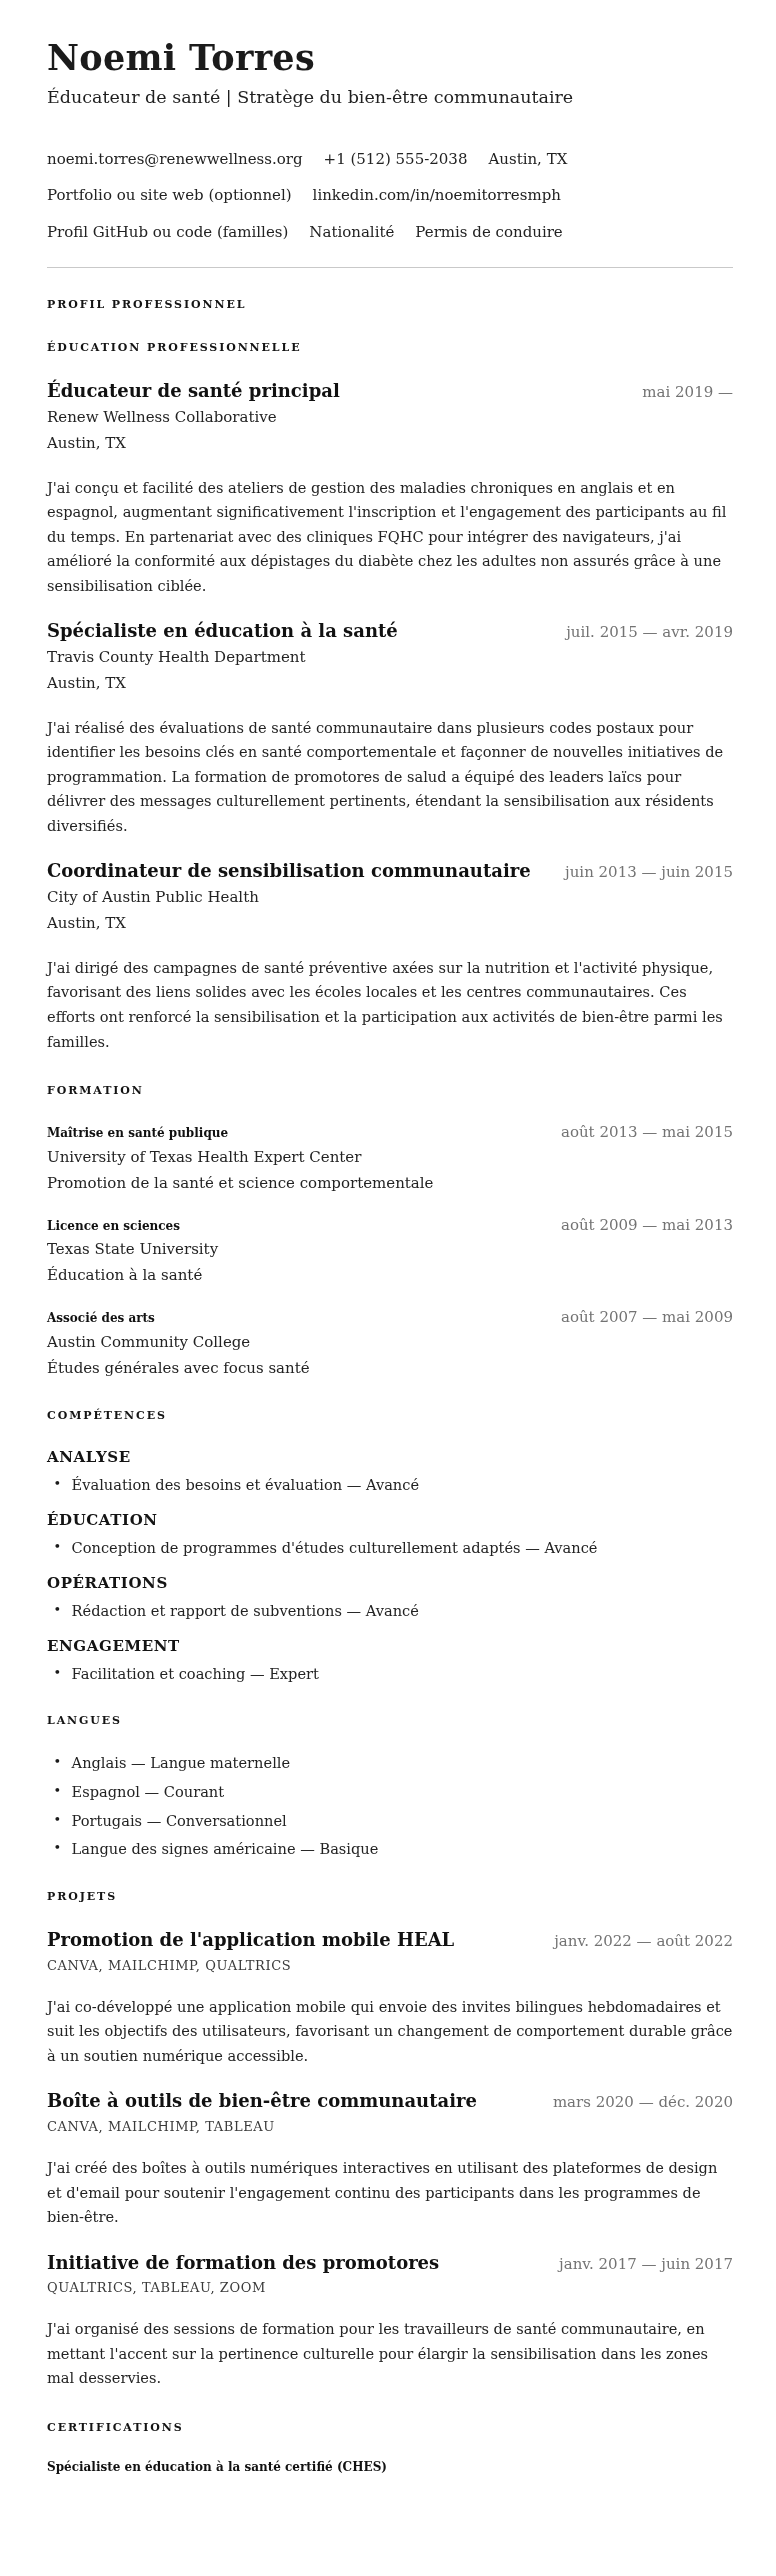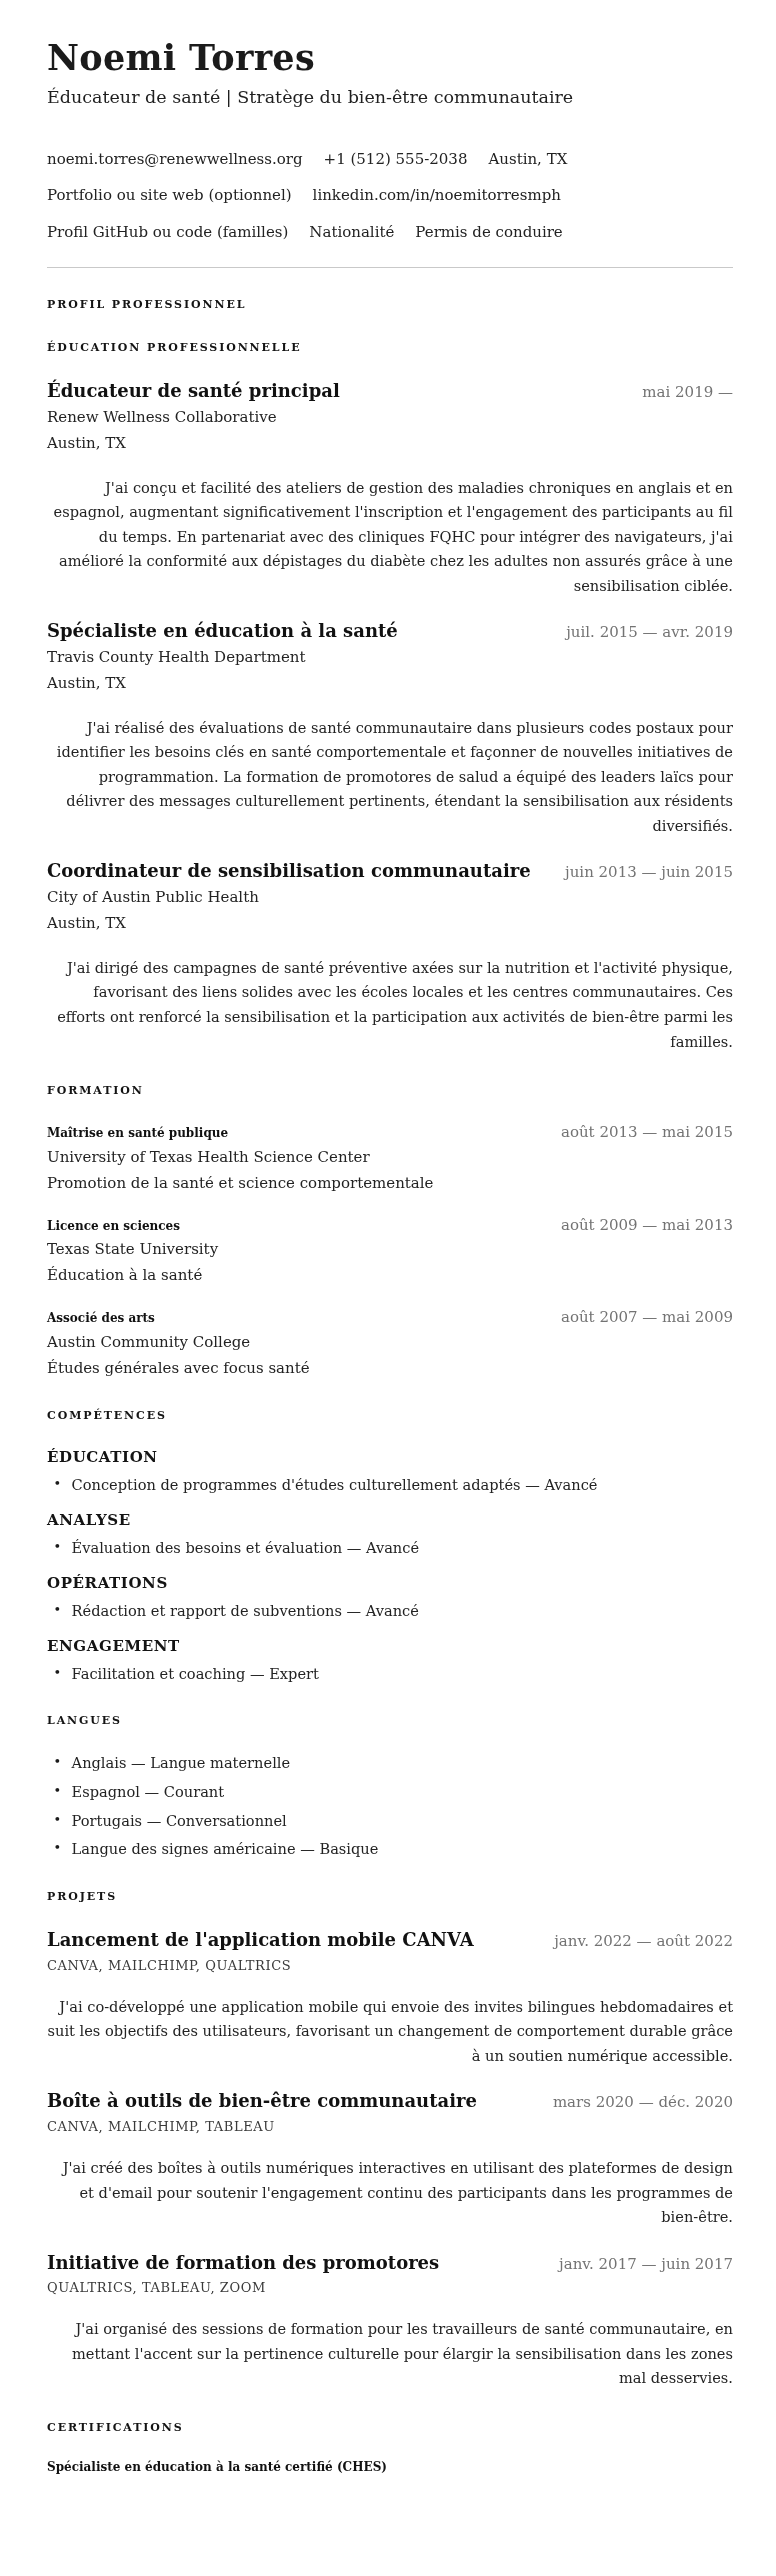--- a/index.html
+++ b/index.html
@@ -84,21 +84,21 @@
     color: #737373;
     white-space: nowrap;
     flex-shrink: 0;
   }
   .entry-sub {
     font-size: 15px;
     line-height: 1.32;
     color: #232323;
     margin: 6.5px 0 0 0;
   }
-  .entry-desc { margin-top: 22px; text-align: right; }
+  .entry-desc { margin-top: 22px; }
   .entry-tools {
     font-size: 13px;
     letter-spacing: 0.6px;
     color: #3a3a3a;
     margin: 7.8px 0 0 0;
     text-transform: uppercase;
   }
 
   
   .skill-category { margin-bottom: 15.5px; }
@@ -197,21 +197,21 @@
   </section>
 
   <section class="section">
     <h2 class="section-heading">FORMATION</h2>
 
     <article class="entry">
       <div class="entry-header">
         <h3 class="degree-title">Maîtrise en santé publique</h3>
         <span class="entry-dates">août 2013 — mai 2015</span>
       </div>
-      <p class="entry-sub">University of Texas Health Science Center</p>
+      <p class="entry-sub">University of Texas Health Expert Center</p>
       <p class="entry-sub">Promotion de la santé et science comportementale</p>
     </article>
 
     <article class="entry">
       <div class="entry-header">
         <h3 class="degree-title">Licence en sciences</h3>
         <span class="entry-dates">août 2009 — mai 2013</span>
       </div>
       <p class="entry-sub">Texas State University</p>
       <p class="entry-sub">Éducation à la santé</p>
@@ -222,32 +222,32 @@
         <h3 class="degree-title">Associé des arts</h3>
         <span class="entry-dates">août 2007 — mai 2009</span>
       </div>
       <p class="entry-sub">Austin Community College</p>
       <p class="entry-sub">Études générales avec focus santé</p>
     </article>
   </section>
 
   <section class="section">
     <h2 class="section-heading">COMPÉTENCES</h2>
+
+    <div class="skill-category">
+      <h4 class="skill-category-name">ANALYSE</h4>
+      <ul class="bullet-list">
+        <li>Évaluation des besoins et évaluation — Avancé</li>
+      </ul>
+    </div>
 
     <div class="skill-category">
       <h4 class="skill-category-name">ÉDUCATION</h4>
       <ul class="bullet-list">
         <li>Conception de programmes d'études culturellement adaptés — Avancé</li>
-      </ul>
-    </div>
-
-    <div class="skill-category">
-      <h4 class="skill-category-name">ANALYSE</h4>
-      <ul class="bullet-list">
-        <li>Évaluation des besoins et évaluation — Avancé</li>
       </ul>
     </div>
 
     <div class="skill-category">
       <h4 class="skill-category-name">OPÉRATIONS</h4>
       <ul class="bullet-list">
         <li>Rédaction et rapport de subventions — Avancé</li>
       </ul>
     </div>
 
@@ -267,21 +267,21 @@
       <li>Portugais — Conversationnel</li>
       <li>Langue des signes américaine — Basique</li>
     </ul>
   </section>
 
   <section class="section">
     <h2 class="section-heading">PROJETS</h2>
 
     <article class="entry">
       <div class="entry-header">
-        <h3 class="entry-title">Lancement de l'application mobile CANVA</h3>
+        <h3 class="entry-title">Promotion de l'application mobile HEAL</h3>
         <span class="entry-dates">janv. 2022 — août 2022</span>
       </div>
       <p class="entry-tools">CANVA, MAILCHIMP, QUALTRICS</p>
       <p class="entry-desc">J'ai co-développé une application mobile qui envoie des invites bilingues hebdomadaires et suit les objectifs des utilisateurs, favorisant un changement de comportement durable grâce à un soutien numérique accessible.</p>
     </article>
 
     <article class="entry">
       <div class="entry-header">
         <h3 class="entry-title">Boîte à outils de bien-être communautaire</h3>
         <span class="entry-dates">mars 2020 — déc. 2020</span>

